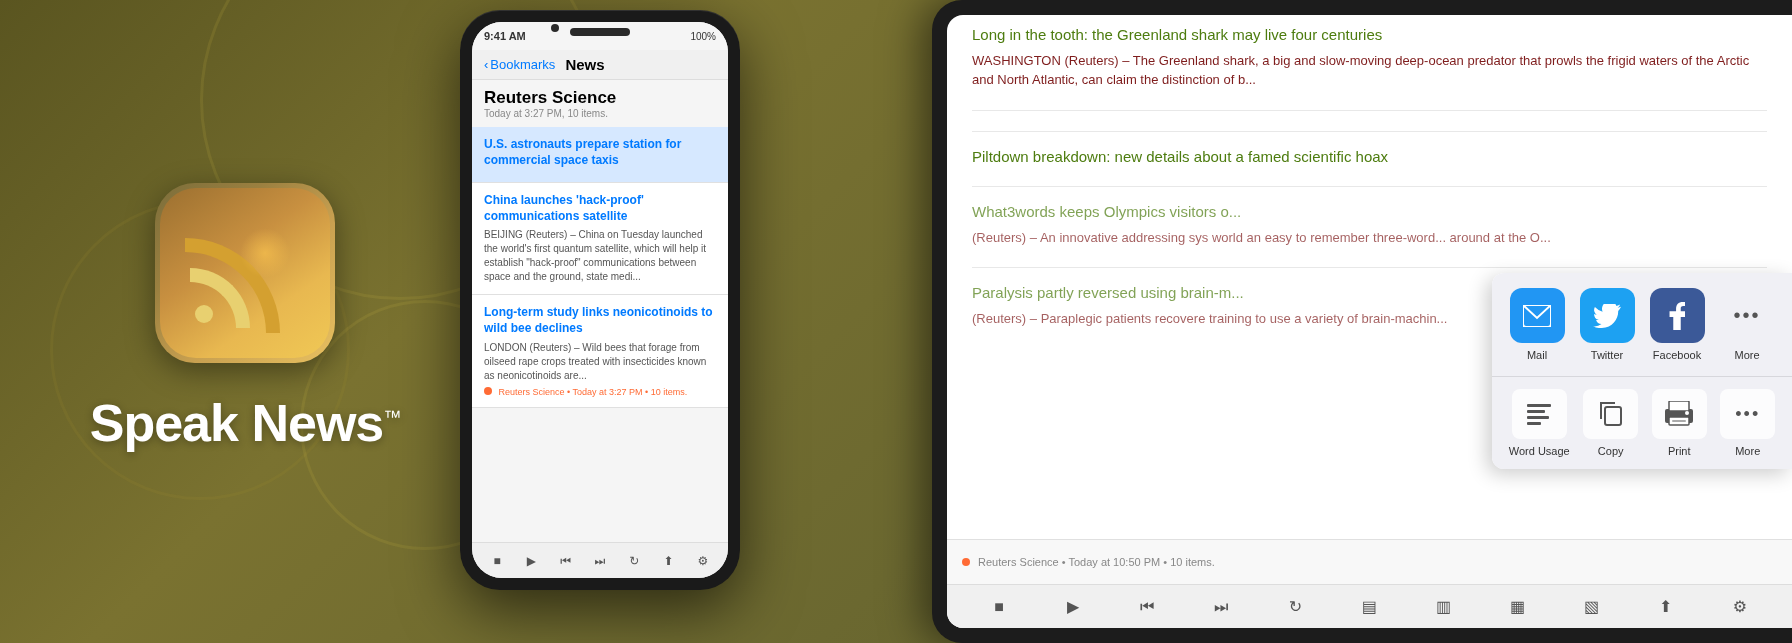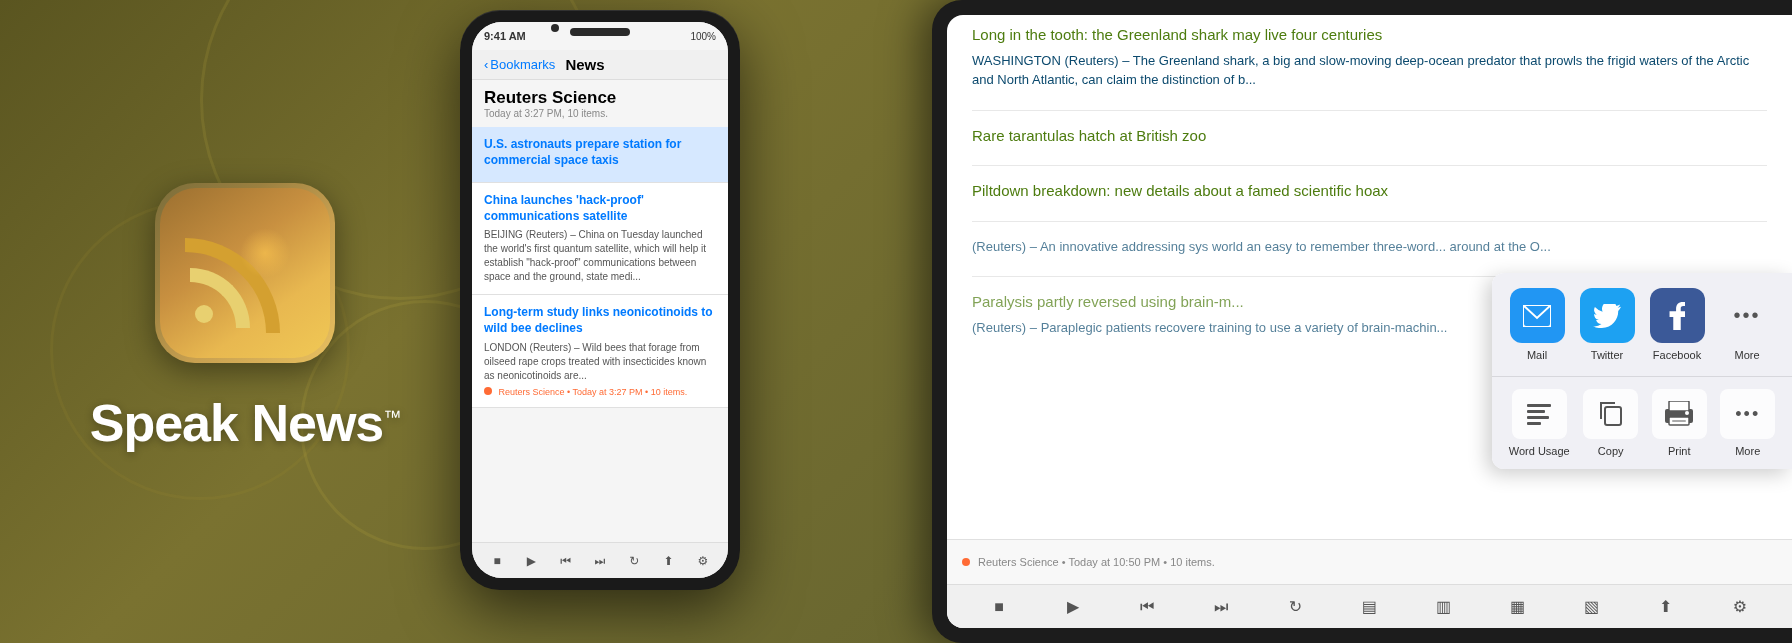--- a/index.html
+++ b/index.html
@@ -313,21 +313,21 @@
     .news-article-title {
       font-size: 15px;
       font-weight: 500;
       color: #4d7c0f;
       margin-bottom: 6px;
       line-height: 1.3;
     }
 
     .news-article-body {
       font-size: 13px;
-      color: #0c4a6e;
+      color: #7f1d1d;
       line-height: 1.5;
     }
 
     .article-divider {
       border: none;
       border-top: 1px solid #e8e8e8;
       margin: 15px 0;
     }
 
     
@@ -540,30 +540,30 @@
 
       <div class="tablet-content" style="position:relative;">
 
         <div class="news-article">
           <div class="news-article-title">Long in the tooth: the Greenland shark may live four centuries</div>
           <div class="news-article-body">WASHINGTON (Reuters) – The Greenland shark, a big and slow-moving deep-ocean predator that prowls the frigid waters of the Arctic and North Atlantic, can claim the distinction of b...</div>
         </div>
         <hr class="article-divider">
 
         <div class="news-article">
-          <div class="news-article-title">Rare tarantulas hatch at British zoo</div>
         </div>
         <hr class="article-divider">
 
         <div class="news-article">
           <div class="news-article-title">Piltdown breakdown: new details about a famed scientific hoax</div>
         </div>
         <hr class="article-divider">
 
         <div class="news-article" style="opacity:0.7;">
+          <div class="news-article-title">What3words keeps Olympics visitors o...</div>
           <div class="news-article-body">(Reuters) – An innovative addressing sys world an easy to remember three-word... around at the O...</div>
         </div>
         <hr class="article-divider">
 
         <div class="news-article" style="opacity:0.7;">
           <div class="news-article-title">Paralysis partly reversed using brain-m...</div>
           <div class="news-article-body">(Reuters) – Paraplegic patients recovere training to use a variety of brain-machin...</div>
         </div>
 
         <div class="share-sheet">

